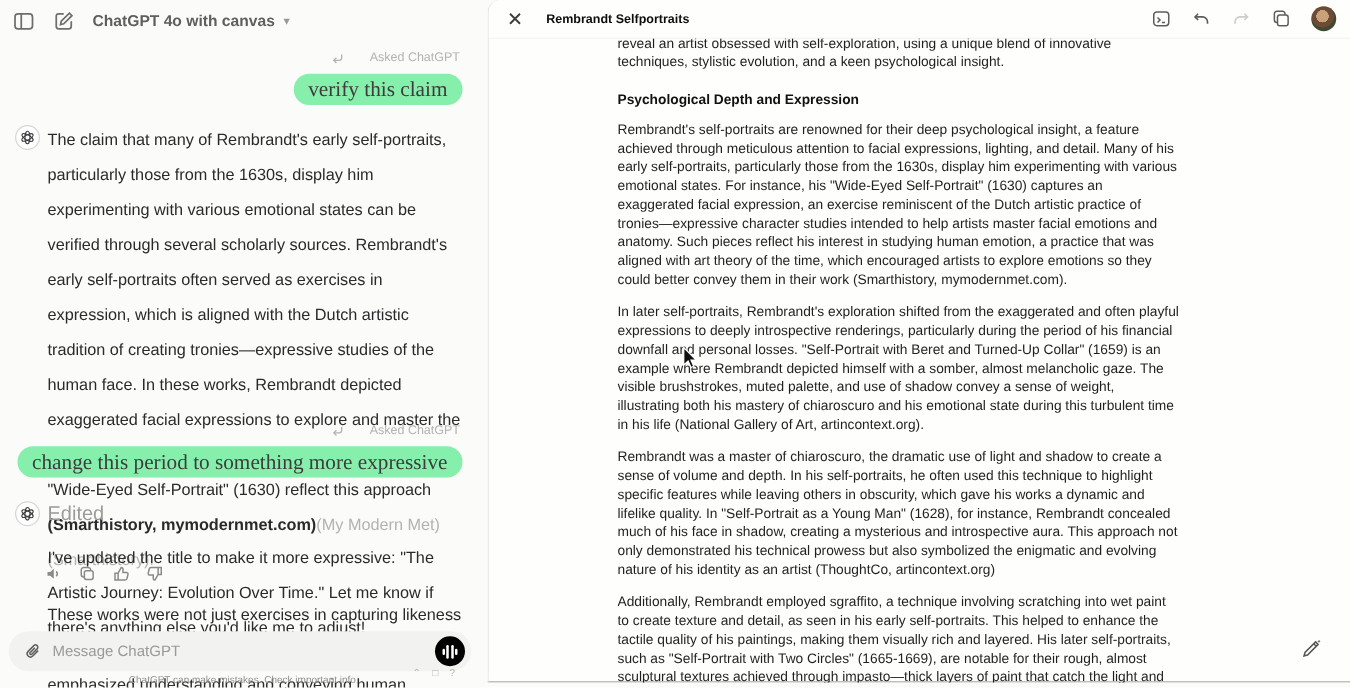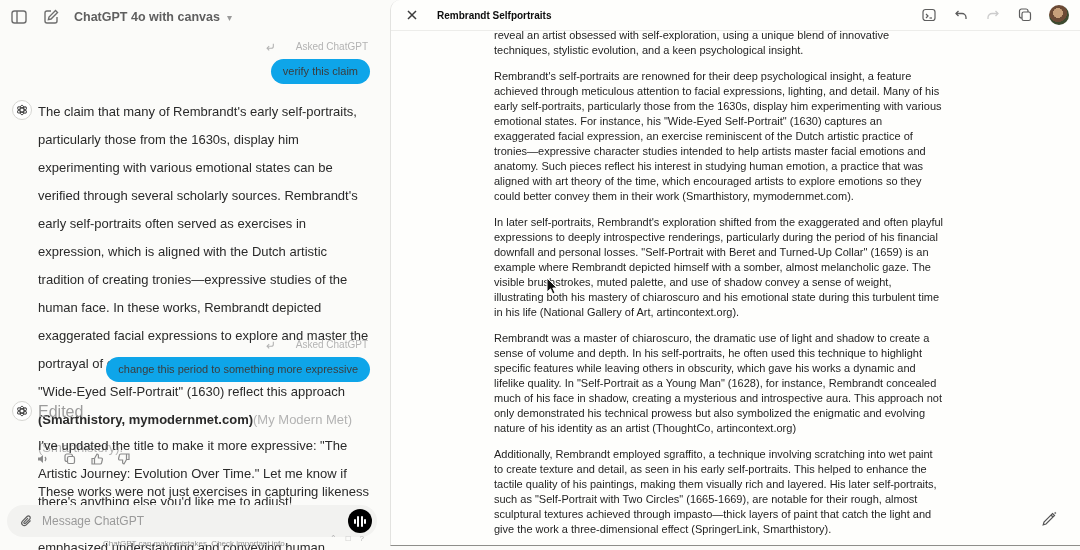--- a/index.html
+++ b/index.html
@@ -12,21 +12,21 @@
   .chat-panel { position:absolute; left:0; top:0; width:390px; height:550px; background:#fbfbf9; }
 
   .chat-header { position:absolute; left:0; top:0; width:390px; height:34px; display:flex; align-items:center; padding-left:10px; gap:14px; }
   .hdr-icon { width:18px; height:18px; color:#6e6e6e; display:inline-flex; align-items:center; justify-content:center; cursor:pointer; }
   .model-select { display:flex; align-items:center; gap:7px; color:#5f5f5f; font-size:12.5px; font-weight:600; cursor:pointer; }
   .model-select .chev { color:#9a9a9a; font-size:10px; }
 
   .asked-label { position:absolute; right:22px; display:flex; align-items:center; gap:21px; color:#b3b3b3; font-size:10px; }
   .asked-label svg { width:10px; height:10px; }
 
-  .user-bubble { position:absolute; right:20px; background:#0ea5e9; color:#3c3c3c; font-size:11px; line-height:13px; padding:6px 12px; border-radius:14px; white-space:nowrap; }
+  .user-bubble { position:absolute; right:20px; background:#86efac; color:#3c3c3c; font-size:17px; line-height:13px; padding:6px 12px; border-radius:14px; white-space:nowrap;font-family:Liberation Serif, serif; }
 
   .assistant-avatar { position:absolute; left:12px; width:20px; height:20px; border:1px solid #d6d6d2; border-radius:50%; display:flex; align-items:center; justify-content:center; color:#3c3c3c; background:#fff; }
   .msg-text { position:absolute; left:38px; width:332px; font-size:13px; line-height:28px; color:#2a2a2a; }
   .msg-text p + p { margin-top:16px; }
   .cite-dark { color:#2a2a2a; font-weight:600; }
   .cite-muted { color:#b3b3b3; }
   .edited-label { position:absolute; left:38px; font-size:16px; color:#9b9b9b; }
 
   .action-row { position:absolute; left:36px; display:flex; gap:13px; color:#8a8a8a; }
   .action-row .act { width:14px; height:14px; cursor:pointer; display:inline-flex; }
@@ -218,20 +218,21 @@
               <rect x="5" y="5" width="8.5" height="8.5" rx="1.8"></rect>
               <path d="M11 5V4a2 2 0 0 0-2-2H4.5a2 2 0 0 0-2 2V9a2 2 0 0 0 2 2H5"></path>
             </svg>
         </span>
         <span class="avatar-photo"></span>
       </span>
     </div>
 
     <div class="canvas-body">
         <p>life, representing different phases of his personal and professional journey. These works reveal an artist obsessed with self-exploration, using a unique blend of innovative techniques, stylistic evolution, and a keen psychological insight.</p>
+        <h3>Psychological Depth and Expression</h3>
         <p>Rembrandt's self-portraits are renowned for their deep psychological insight, a feature achieved through meticulous attention to facial expressions, lighting, and detail. Many of his early self-portraits, particularly those from the 1630s, display him experimenting with various emotional states. For instance, his "Wide-Eyed Self-Portrait" (1630) captures an exaggerated facial expression, an exercise reminiscent of the Dutch artistic practice of tronies—expressive character studies intended to help artists master facial emotions and anatomy. Such pieces reflect his interest in studying human emotion, a practice that was aligned with art theory of the time, which encouraged artists to explore emotions so they could better convey them in their work (Smarthistory, mymodernmet.com).</p>
         <p>In later self-portraits, Rembrandt's exploration shifted from the exaggerated and often playful expressions to deeply introspective renderings, particularly during the period of his financial downfall and personal losses. "Self-Portrait with Beret and Turned-Up Collar" (1659) is an example where Rembrandt depicted himself with a somber, almost melancholic gaze. The visible brushstrokes, muted palette, and use of shadow convey a sense of weight, illustrating both his mastery of chiaroscuro and his emotional state during this turbulent time in his life (National Gallery of Art, artincontext.org).</p>
         <p>Rembrandt was a master of chiaroscuro, the dramatic use of light and shadow to create a sense of volume and depth. In his self-portraits, he often used this technique to highlight specific features while leaving others in obscurity, which gave his works a dynamic and lifelike quality. In "Self-Portrait as a Young Man" (1628), for instance, Rembrandt concealed much of his face in shadow, creating a mysterious and introspective aura. This approach not only demonstrated his technical prowess but also symbolized the enigmatic and evolving nature of his identity as an artist (ThoughtCo, artincontext.org)</p>
         <p>Additionally, Rembrandt employed sgraffito, a technique involving scratching into wet paint to create texture and detail, as seen in his early self-portraits. This helped to enhance the tactile quality of his paintings, making them visually rich and layered. His later self-portraits, such as "Self-Portrait with Two Circles" (1665-1669), are notable for their rough, almost sculptural textures achieved through impasto—thick layers of paint that catch the light and give the work a three-dimensional effect (SpringerLink, Smarthistory).</p>
       </div>
   </div>
 
   <span class="canvas-pencil">
     <svg viewBox="0 0 17 17" fill="none" stroke="currentColor" stroke-width="1.2">
         <path d="M12.5 2.5l2 2L6 13l-2.8.8L4 11z"></path>

